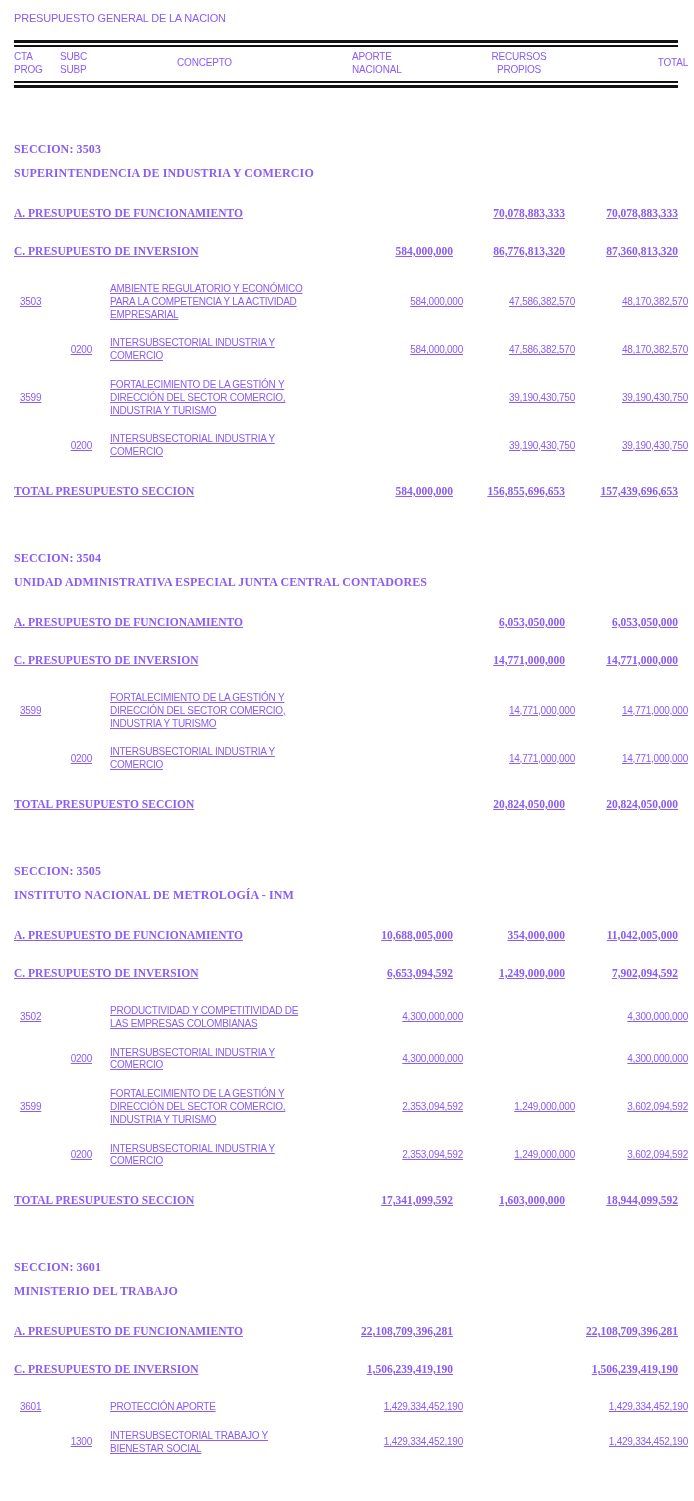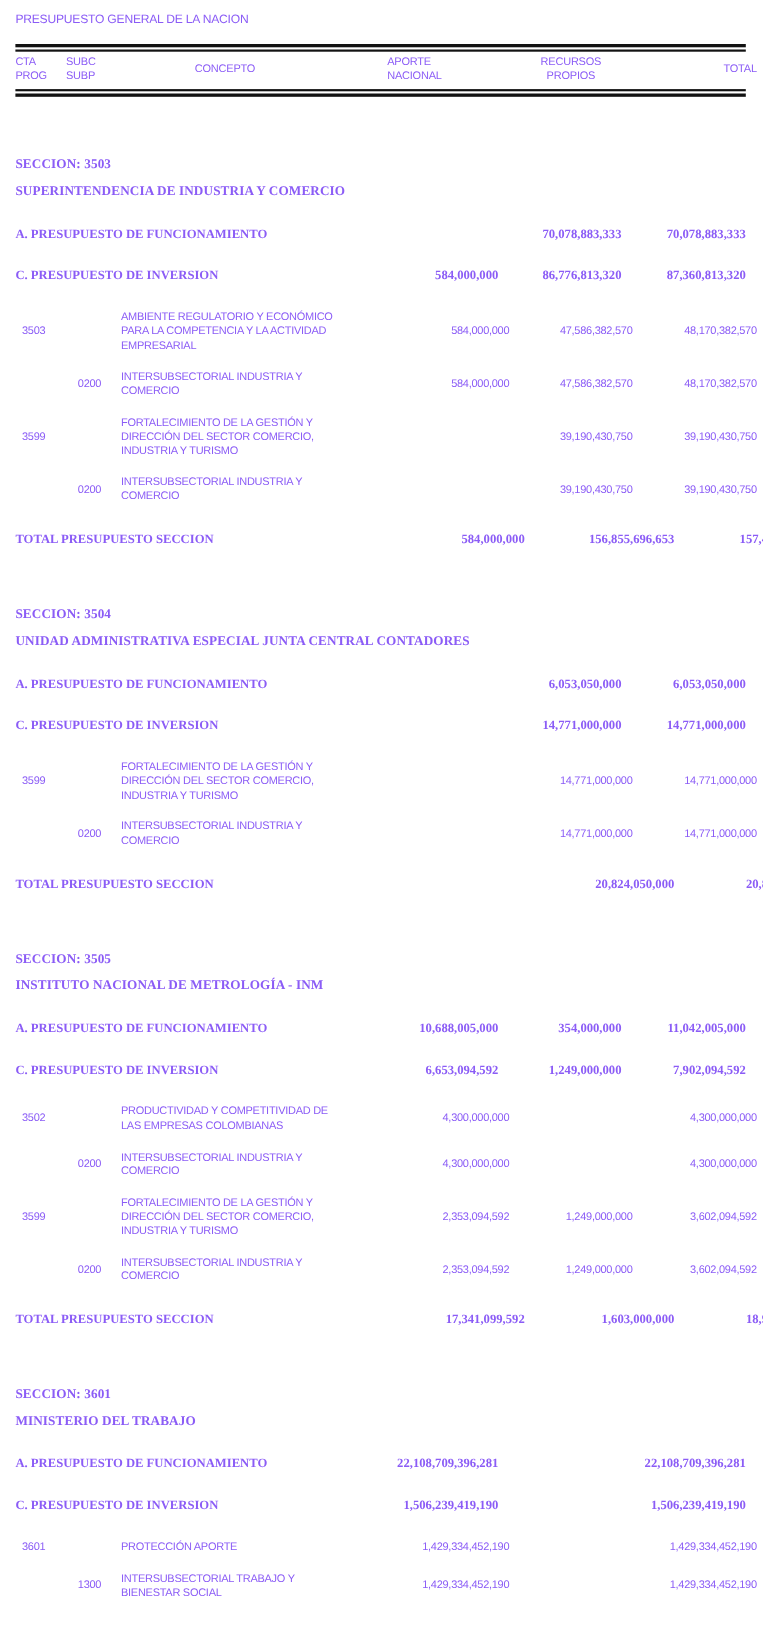--- a/index.html
+++ b/index.html
@@ -44,36 +44,36 @@
   
   .section { margin-top: 54px; }
   .sec-title, .sec-name {
     text-align: left;
     font-family: "Liberation Serif", "DejaVu Serif", serif;
     font-weight: 700;
     font-size: 12px;
     letter-spacing: 0.1px;
   }
   .sec-name { margin-top: 9px; }
-  .rows { margin-top: 26px; }
+  .rows { margin-top: 26px; text-decoration: underline; }
   
   .row { margin-bottom: 26px; }
   .row.summary {
     font-family: "Liberation Serif", "DejaVu Serif", serif;
     font-weight: 700;
     font-size: 11.5px;
   }
   .row.detail {
     font-size: 10px;
     letter-spacing: -0.25px;
     line-height: 1.28;
     margin-bottom: 16px;
   }
   .row.detail .c-concept { white-space: normal; }
-  .row.total-row { margin-top: 26px; gap: 24px; }
+  .row.total-row { margin-top: 26px; }
 </style>
 </head>
 <body>
 
 <div class="page">
 
   <div class="doc-title">PRESUPUESTO GENERAL DE LA NACION</div>
 
   <div class="rule-top"></div>
 

